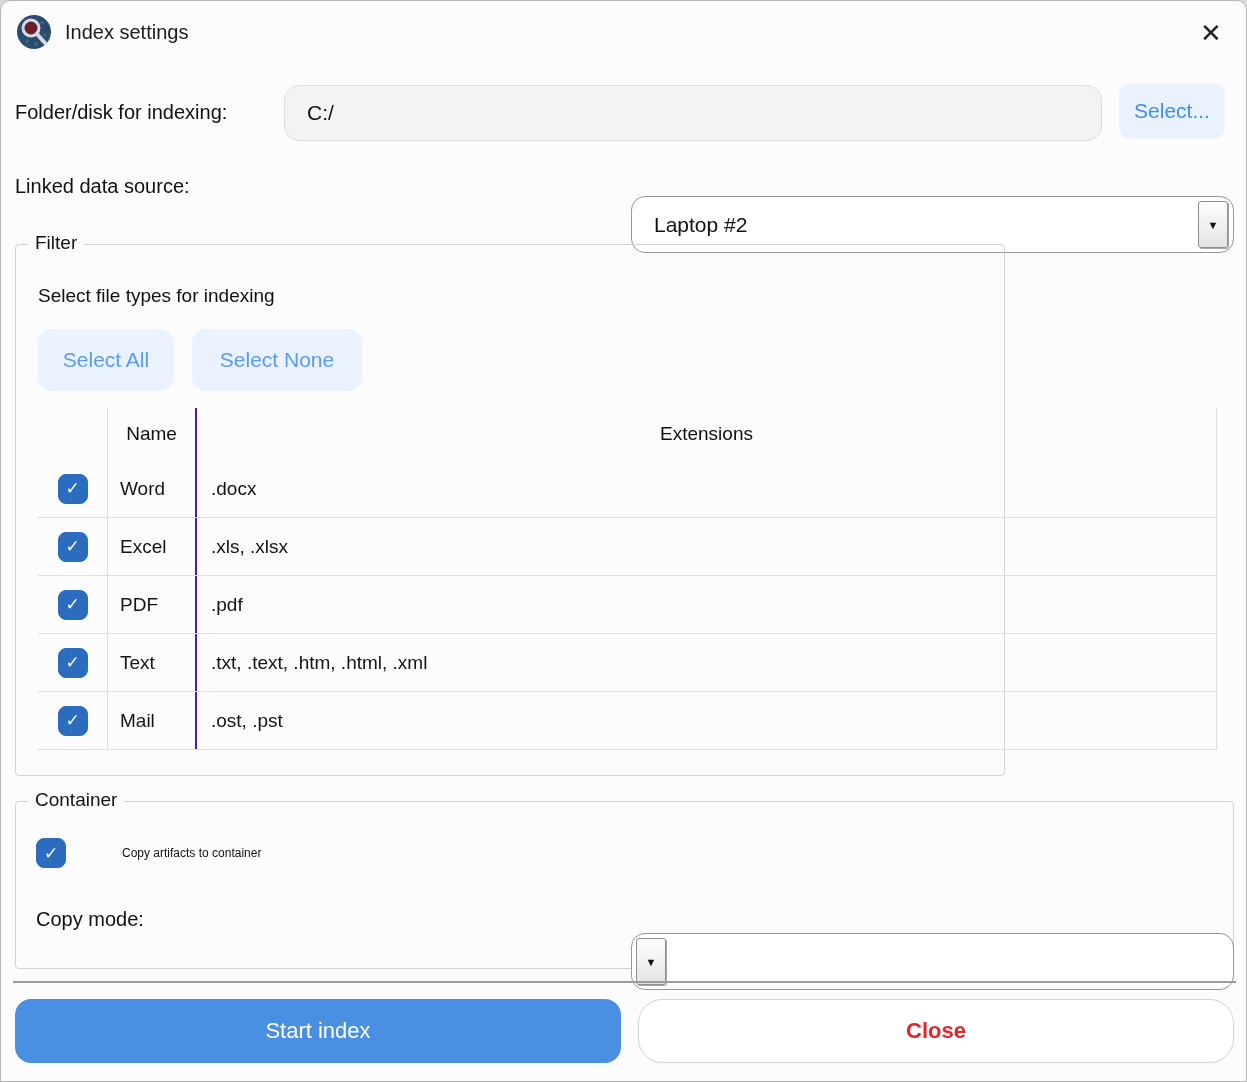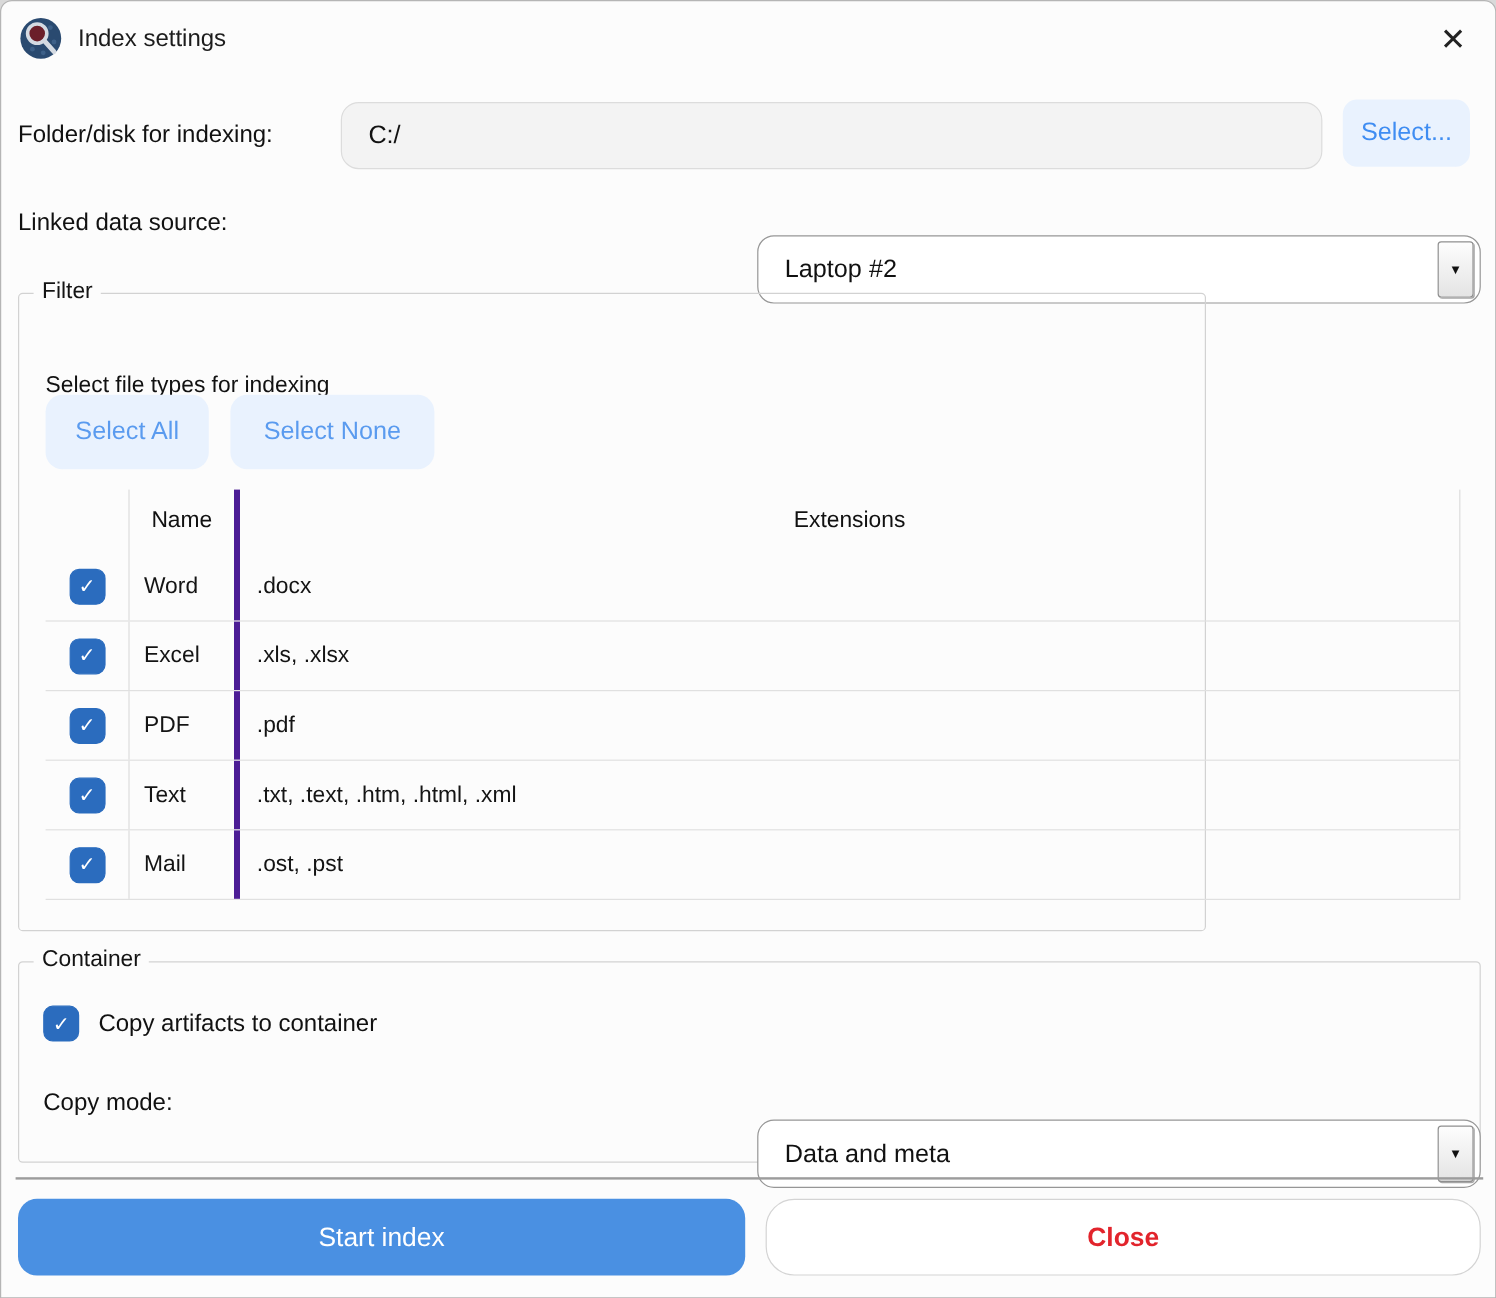--- a/index.html
+++ b/index.html
@@ -60,57 +60,57 @@
   .groupbox {
     position:absolute; border:1px solid #d2d2d2; border-radius:4px; background:transparent;
   }
   .groupbox .legend {
     position:absolute; top:-13px; left:12px; background:#fcfcfc; padding:0 7px;
     font-size:19px; color:#141414;
   }
 
   
   .filter-box  { left:14px; top:243px; width:990px; height:532px; }
-  .filter-subtitle { position:absolute; left:22px; top:40px; font-size:19px; color:#111;margin-top:26px; }
+  .filter-subtitle { position:absolute; left:22px; top:40px; font-size:19px; color:#111; }
   .chip-btn {
     position:absolute; border:none; border-radius:14px; background:#e9f2fe; color:#5a9bef;
     font-size:21px; font-family:inherit; cursor:pointer;
     display:flex; align-items:center; justify-content:center;
   }
   .chip-all  { left:22px;  top:84px; width:136px; height:62px; }
   .chip-none { left:176px; top:84px; width:170px; height:62px; }
 
   
   .ftable { position:absolute; left:22px; top:163px; width:1179px; }
   .hrow, .trow { display:flex; }
   .hrow { height:52px; }
   .trow { height:58px; border-bottom:1px solid #e0e0e0; }
   .cell { display:flex; align-items:center; }
   .c1 { width:69px; justify-content:center; }
   .c2 { width:88px; border-left:1px solid #dcdcdc; }
-  .c3 { flex:1;    border-left:5px solid #4c1d95; border-right:1px solid #dcdcdc; }
+  .c3 { flex:1;    border-left:2px solid #4c1d95; border-right:1px solid #dcdcdc; }
   .hrow .c2, .hrow .c3 { justify-content:center; font-size:19px; color:#111; }
   .trow .c2 { padding-left:12px; font-size:19px; }
   .trow .c3 { padding-left:14px; font-size:19px; }
 
   
   .cb {
     width:30px; height:30px; border-radius:8px; border:1px solid #8a8a8a; background:#fff;
     display:flex; align-items:center; justify-content:center; cursor:pointer;
     color:#fff; font-size:17px; line-height:1;
   }
   .cb .glyph { display:none; }
   .cb.checked { background:#2b6cbe; border-color:#2b6cbe; }
   .cb.checked .glyph { display:block; }
 
   
   .container-box { left:14px; top:800px; width:1219px; height:168px; }
   .copy-row { position:absolute; left:20px; top:36px; display:flex; align-items:center; }
   .copy-row .cb { margin-right:16px; }
-  .copy-row .copy-label { font-size:20px; color:#111; }
+  .copy-row .copy-label { font-size:12px; color:#111;margin-left:40px; }
   .copymode-label { position:absolute; left:20px; top:106px; font-size:20px; color:#111; }
 
   
   .footer-sep { position:absolute; left:12px; top:980px; width:1223px; height:2px; background:#9c9c9c; }
   .btn-start {
     position:absolute; left:14px; top:998px; width:606px; height:64px;
     background:#4a90e2; color:#fff; border:none; border-radius:16px;
     font-size:22px; font-family:inherit; cursor:pointer;
     display:flex; align-items:center; justify-content:center;
   }
@@ -236,21 +236,20 @@
       <span class="cb checked">
           <span class="glyph">✓</span>
         </span>
       <span class="copy-label">Copy artifacts to container</span>
     </div>
 
     <span class="copymode-label">Copy mode:</span>
   </div>
 
   <div class="dropdown" style="left:630px; top:894px; width:603px; height:57px;">
-    <span class="val">Data and meta</span>
     <span class="arrowbtn">
         <span>▼</span>
       </span>
   </div>
 
   <div class="footer-sep"></div>
   <button class="btn-start">
     <span>Start index</span>
   </button>
   <button class="btn-close">

